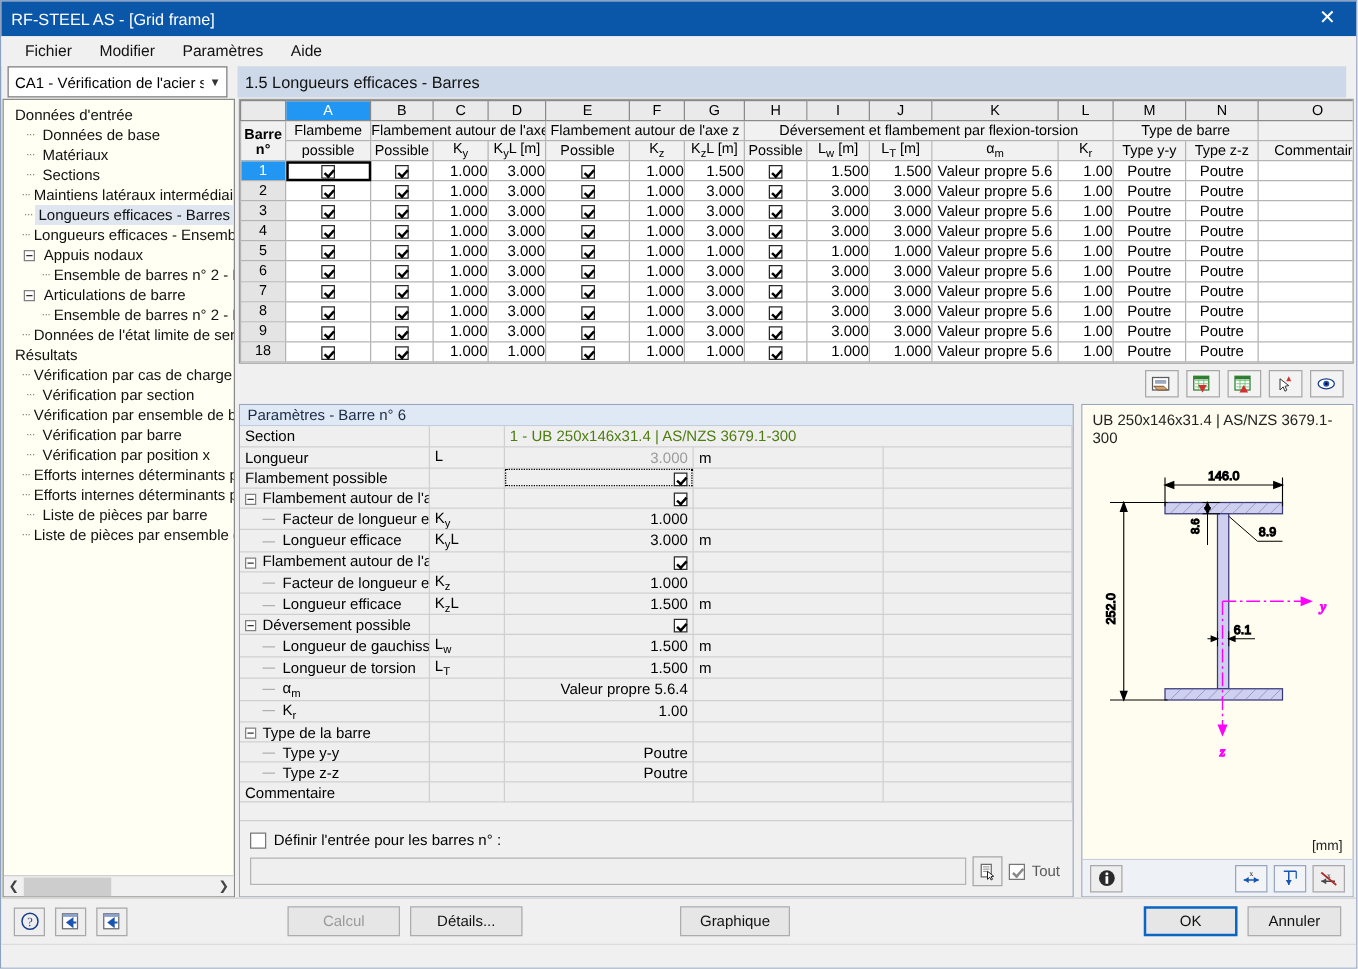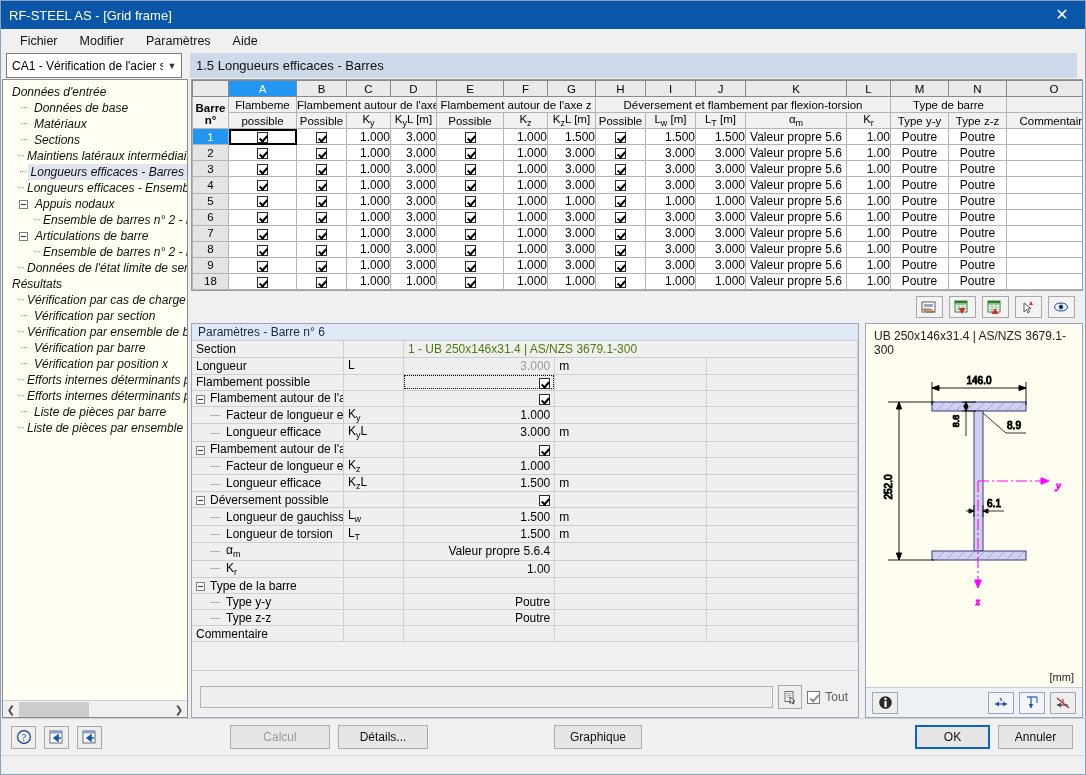--- a/index.html
+++ b/index.html
@@ -94,21 +94,20 @@
     display: flex; flex-direction: column;
     overflow: hidden;
   }
   #tree { flex: 1; padding: 4px 0 0 4px; overflow: hidden; }
   .tnode {
     height: 16px; line-height: 16px;
     font-size: 12px; color: #111;
     white-space: nowrap;
     display: flex; align-items: center;
     padding-left: 2px;
-    font-style: italic;
   }
   .tnode .tlabel { padding: 0 3px; }
   .tnode.sel .tlabel { background: #dfe6ef; }
   .tnode .dots {
     width: 14px; color: #888; font-size: 10px; text-align: center;
     letter-spacing: -1px;
   }
   .tnode .plus {
     width: 13px; height: 10px; margin-right: 2px;
     display: inline-flex; align-items: center; justify-content: center;
@@ -923,20 +922,24 @@
                   <td class="pname">Commentaire</td>
                   <td class="psym"></td>
                   <td class="pval"></td>
                   <td class="punit"></td>
                   <td class="ptail"></td>
                 </tr>
               </tbody>
           </table>
 
           <div id="paramsBottom">
+            <div id="defrow">
+              <span class="wchk"></span>
+              <span>Définir l'entrée pour les barres n° :</span>
+            </div>
             <div id="defrow2">
               <input id="barsInput" type="text" value="" style="">
               <div class="pickbtn">
                 <svg width="15" height="15" viewBox="0 0 15 15">
                   <rect x="2" y="1.5" width="8" height="10" fill="#fff" stroke="#6a6a6a"></rect>
                   <path d="M3.5 3.5 H8.5 M3.5 5.3 H8.5 M3.5 7.1 H7" stroke="#8a8a8a" stroke-width=".8"></path>
                   <path d="M7 7 L7 13.5 L8.8 11.8 L9.9 14 L11 13.4 L9.9 11.3 L12 11 Z" fill="#fff" stroke="#222" stroke-width=".8"></path>
                 </svg>
               </div>
               <span class="wchk checked-gray"></span>
@@ -1094,21 +1097,21 @@
       </div>
       <div class="bbicon">
         <svg width="17" height="15" viewBox="0 0 17 15">
           <rect x="2" y="1" width="12" height="12" fill="#fff" stroke="#6a6a6a"></rect>
           <rect x="2" y="1" width="12" height="2.5" fill="#8aa0c8"></rect>
           <path d="M3 8 H10 M10 8 l-4 -3 v6 z" fill="#1a56b0" stroke="#1a56b0" stroke-width="1.5" transform="translate(16 0) scale(-1 1)"></path>
         </svg>
       </div>
 
       <div style="width:112px"></div>
-      <div class="btn disabled" style="width:100px">Calcul</div>
+      <div class="btn disabled" style="width:90px">Calcul</div>
       <div class="btn" style="width:90px">Détails...</div>
 
       <div style="width:110px"></div>
       <div class="btn" style="width:88px">Graphique</div>
 
       <div style="flex:1"></div>
       <div class="btn primary" style="width:75px">OK</div>
       <div class="btn" style="width:75px">Annuler</div>
     </div>
     <div id="statusline"></div>

